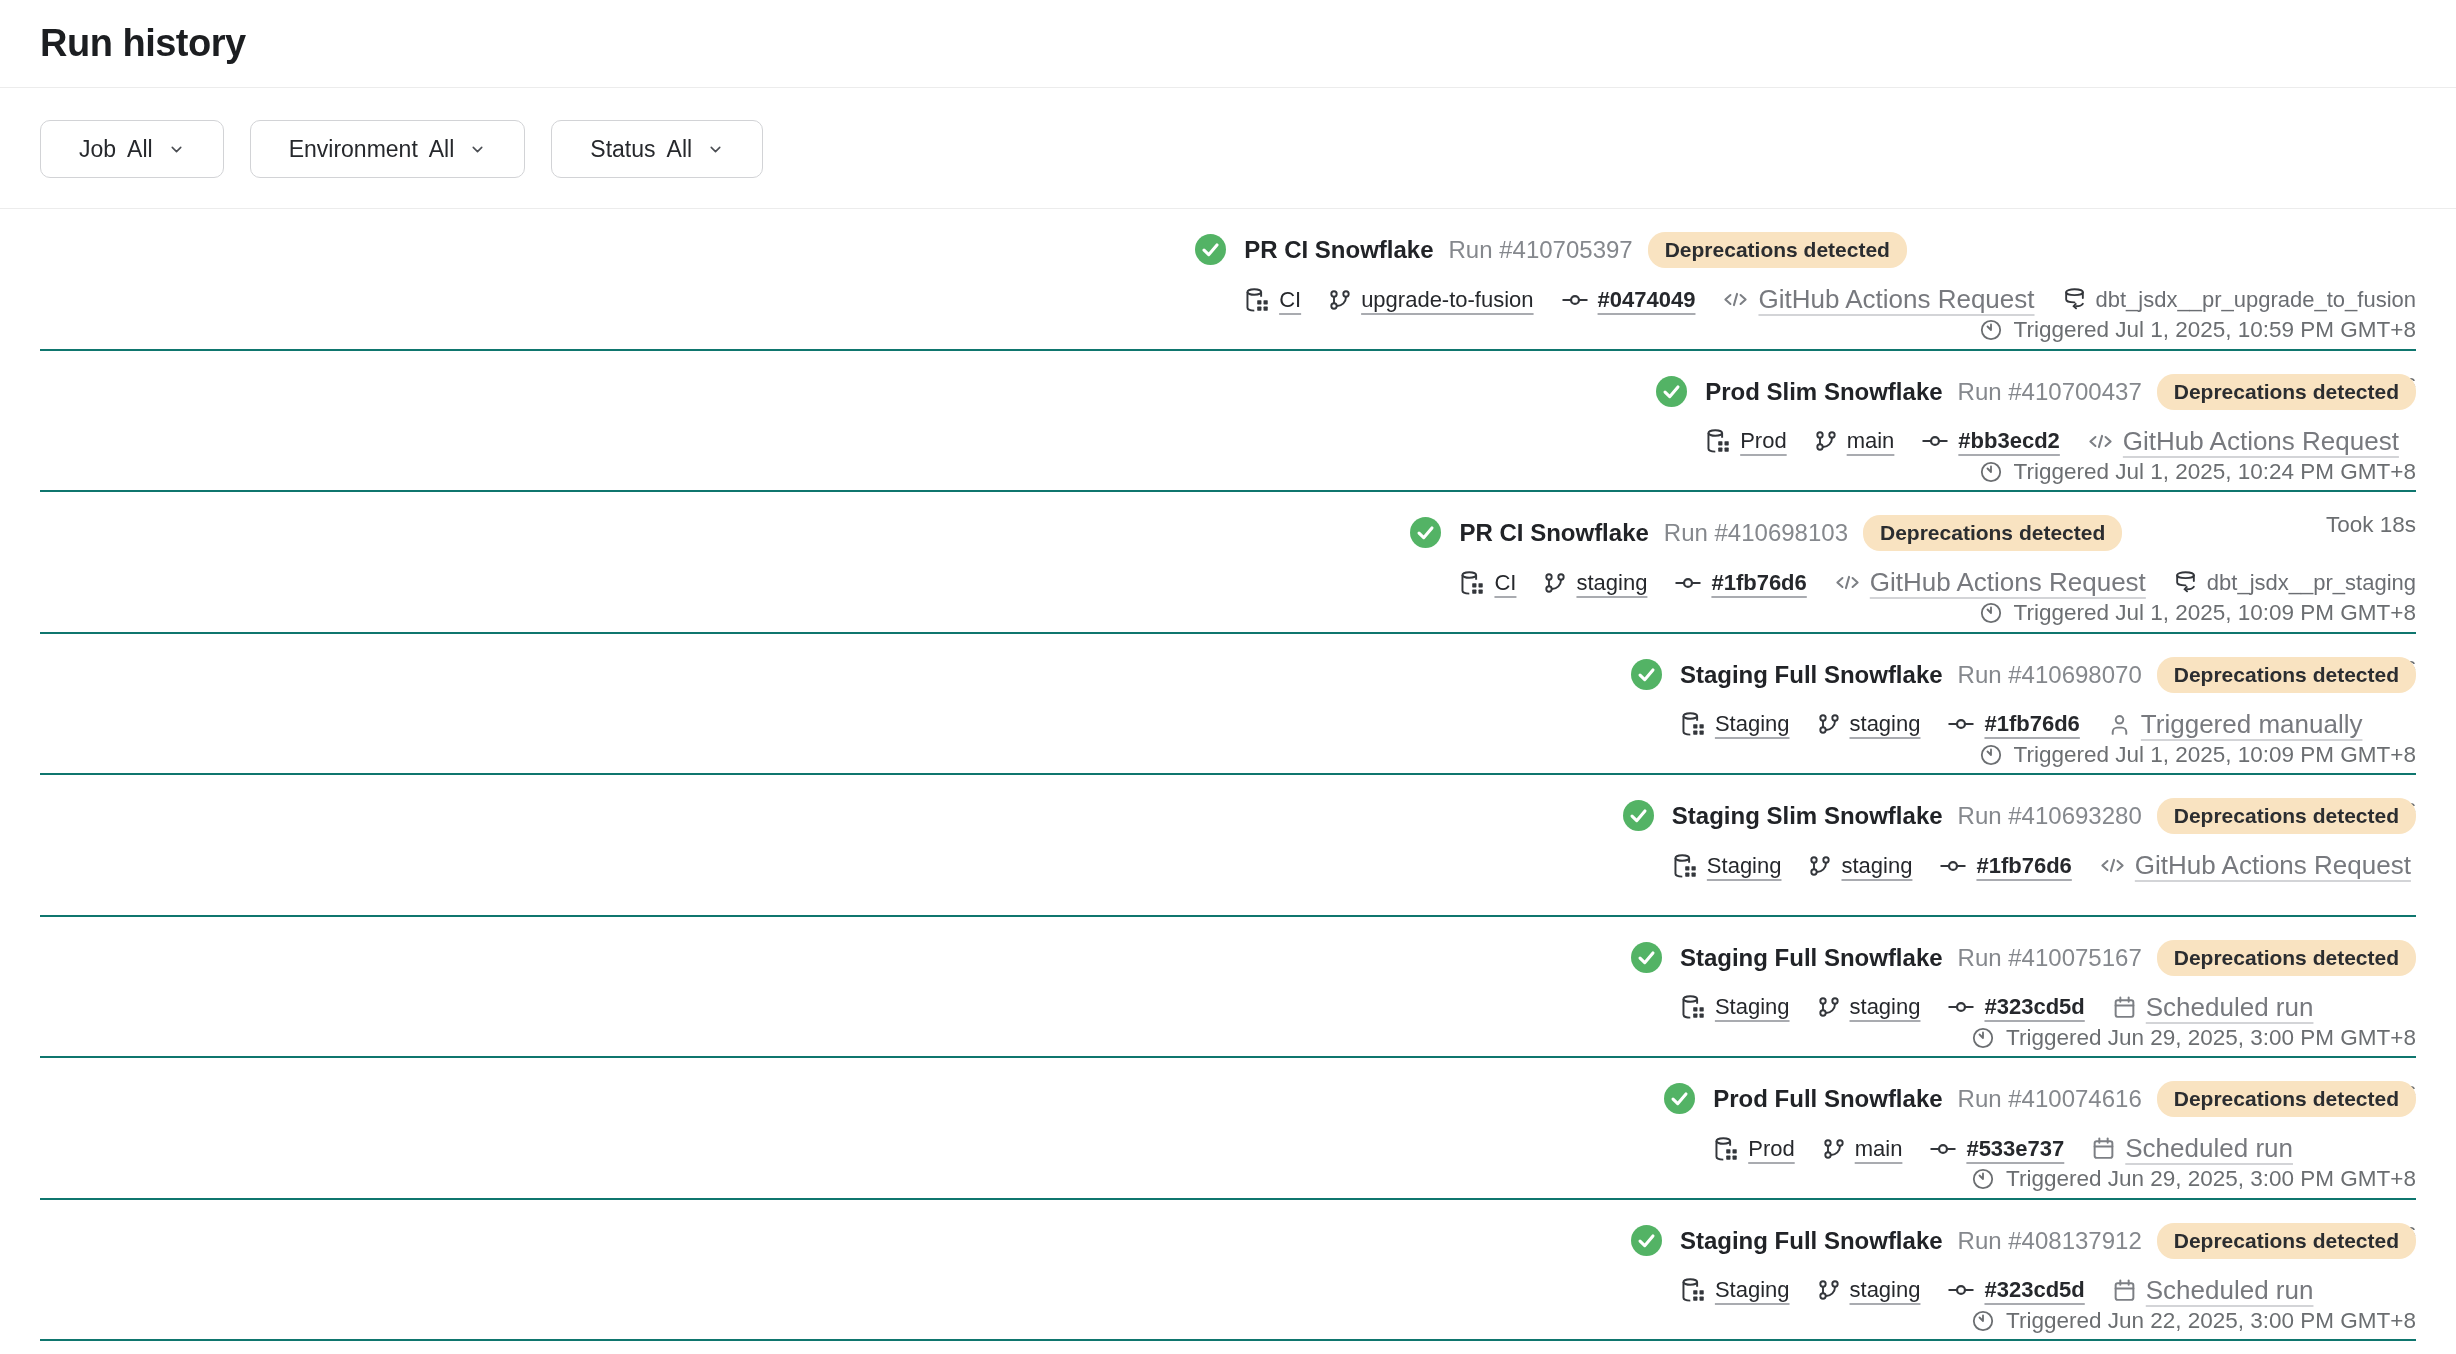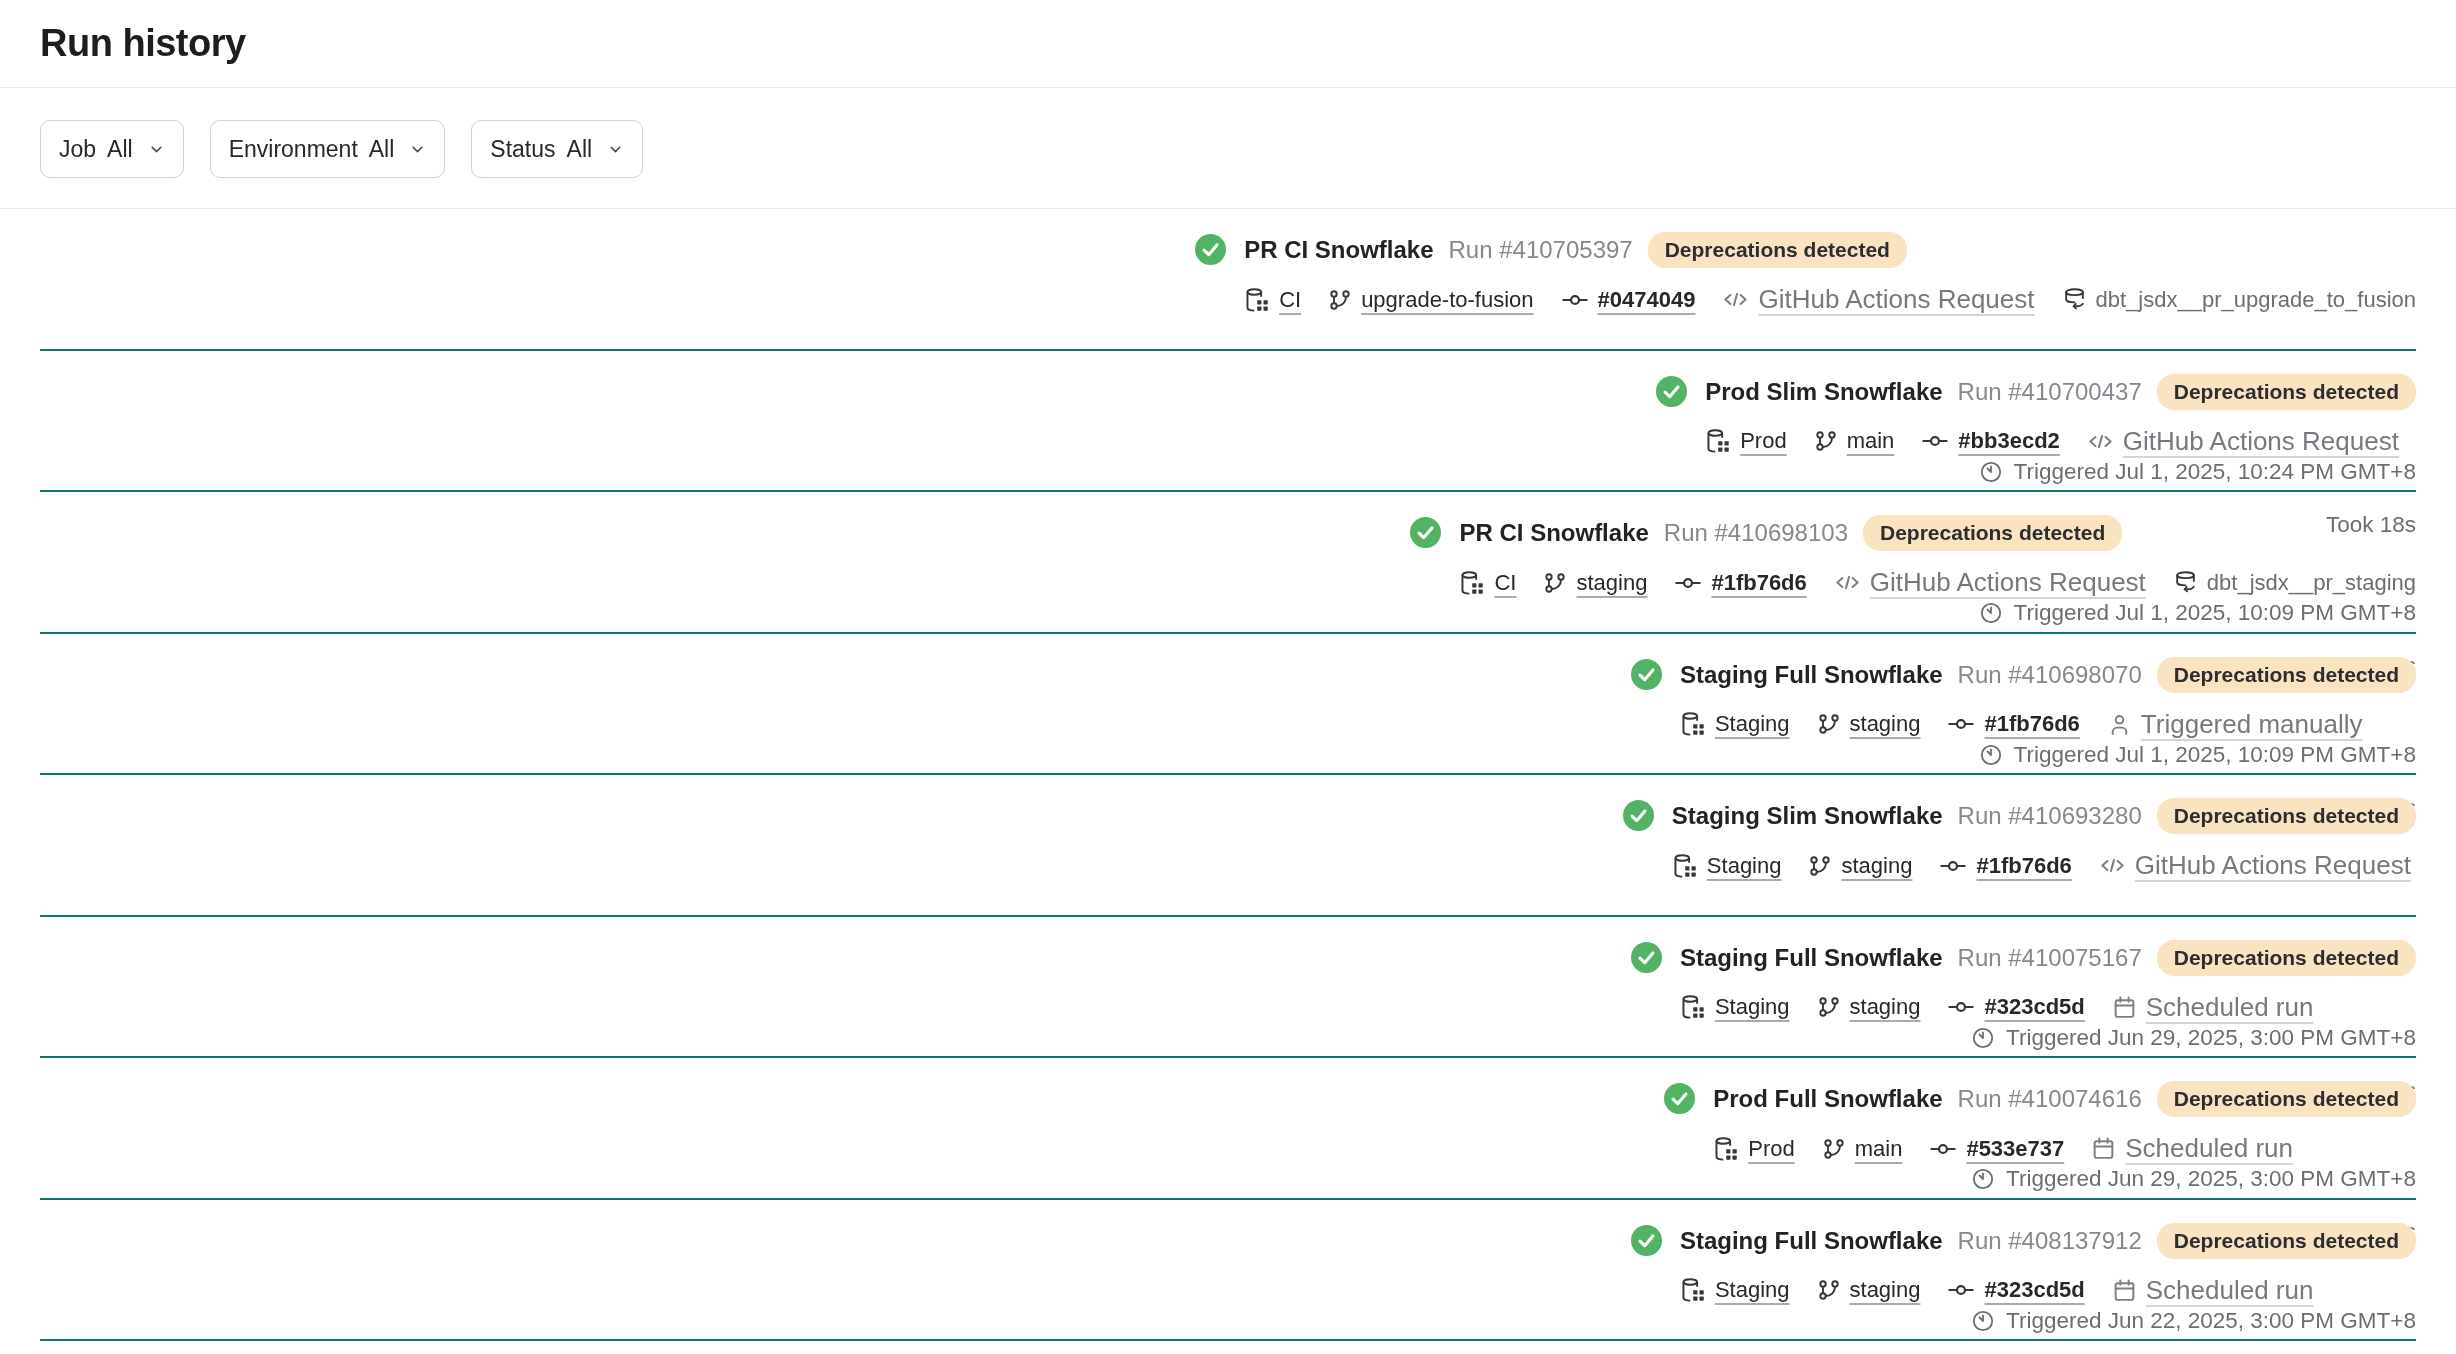--- a/index.html
+++ b/index.html
@@ -7,21 +7,21 @@
               font-family:"Liberation Sans", sans-serif; color:#212327; }
 
   
   .page-header { height:88px; display:flex; align-items:center;
                  padding:0 40px; border-bottom:1px solid #ececec;text-align:center; }
   .page-title { font-size:38px; font-weight:700; letter-spacing:-0.5px; color:#1c1e21; }
 
   
   .filter-bar { display:flex; align-items:center; gap:26px; margin:32px 40px 30px 40px; }
   .filter-btn { display:flex; align-items:center; gap:11px; height:58px;
-                padding:0 18px; border:1px solid #d2d3d6; border-radius:10px;
+                padding:0 38px; border:1px solid #d2d3d6; border-radius:10px;
                 background:#fff; font-size:23px; color:#26282c; cursor:pointer; }
   .filter-btn .f-label { font-weight:500; }
   .filter-btn .f-value { font-weight:500; }
   .filter-btn .placeholder { color:#8b8e93; font-weight:400; }
   .chev { display:inline-flex; margin-left:4px; color:#4a4d52; }
 
   .top-divider { border-bottom:1px solid #ececec; margin:0; }
 
   
   .runs { padding:0 40px; }
@@ -170,20 +170,32 @@
                 <path d="M20 5v5.5"></path>
                 <path d="M13.5 18.5c2.5 0 5.5-1 6.5-2.5"></path>
                 <path d="M13.2 16.2l-2 2.3 2.3 2"></path>
               </svg>
             </span>
             <span class="schema-label">dbt_jsdx__pr_upgrade_to_fusion</span>
           </span>
         </div>
       </div>
     </div>
+    <div class="row-right">
+      <div class="triggered-line">
+        <span class="clock">
+          <svg width="24" height="24" viewBox="0 0 24 24" fill="none" stroke="currentColor" stroke-width="1.8" stroke-linecap="round" stroke-linejoin="round">
+            <circle cx="12" cy="12" r="9.2"></circle>
+            <polyline points="12 6.5 12 12 8.5 8.5"></polyline>
+          </svg>
+        </span>
+        <span>Triggered Jul 1, 2025, 10:59 PM GMT+8</span>
+      </div>
+      <div class="took-line">Took 45s</div>
+    </div>
   </div>
 
   <div class="run-row">
     <div class="row-left">
       <span class="status-icon">
         <svg width="31" height="31" viewBox="0 0 24 24">
           <circle cx="12" cy="12" r="12" fill="var(--green,#53b365)"></circle>
           <polyline points="7 12.5 10.6 16 17 8.5" fill="none" stroke="#ffffff" stroke-width="2.4" stroke-linecap="round" stroke-linejoin="round"></polyline>
         </svg>
       </span>

